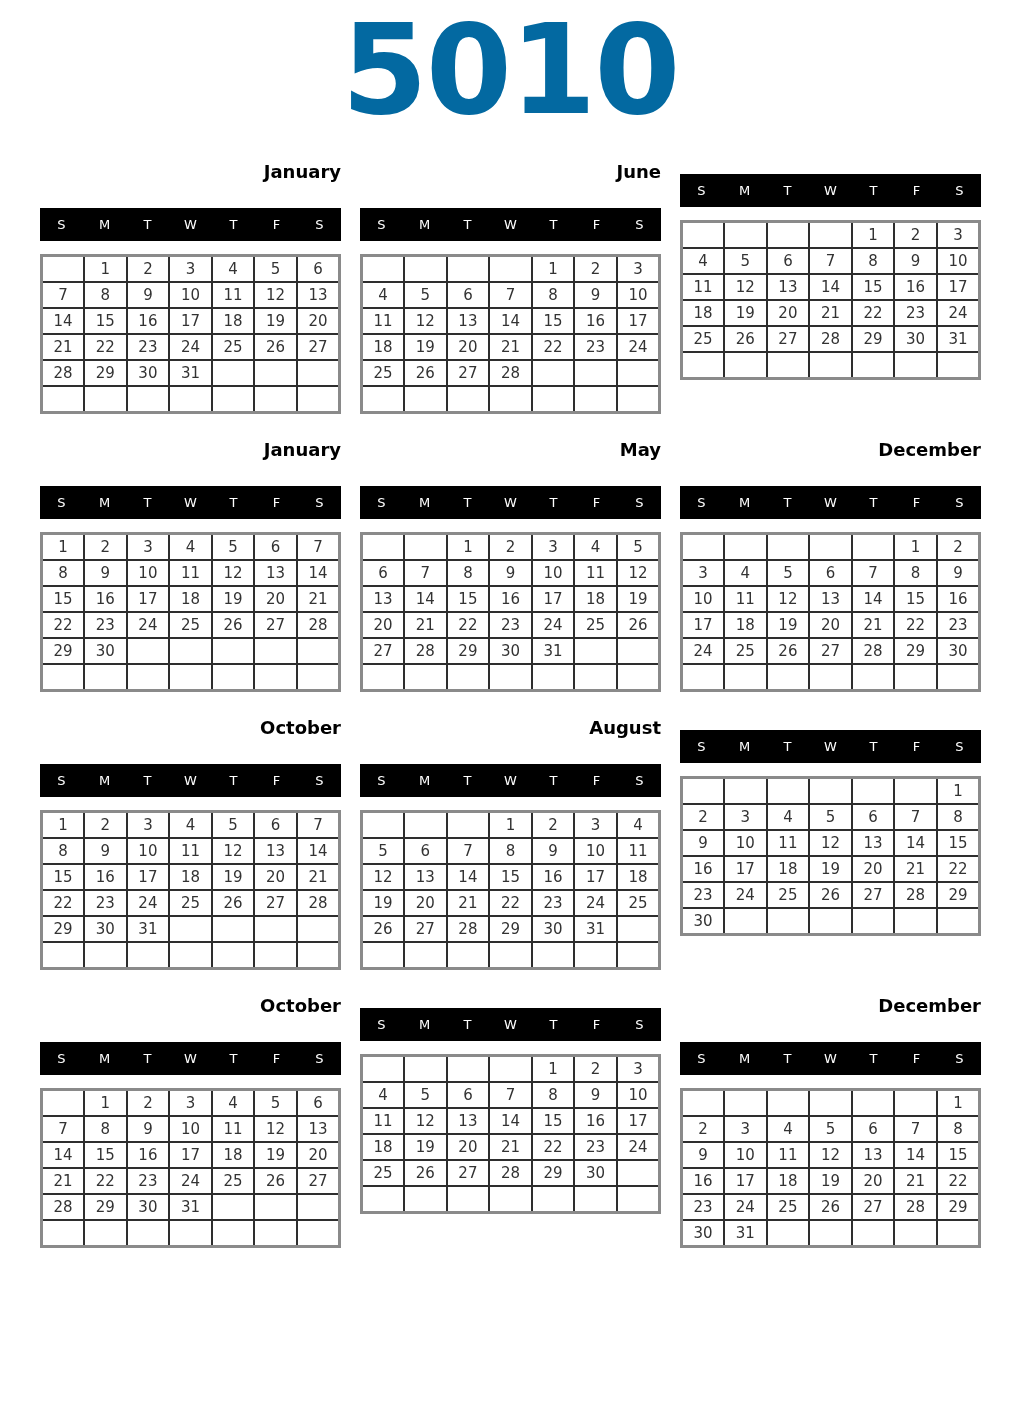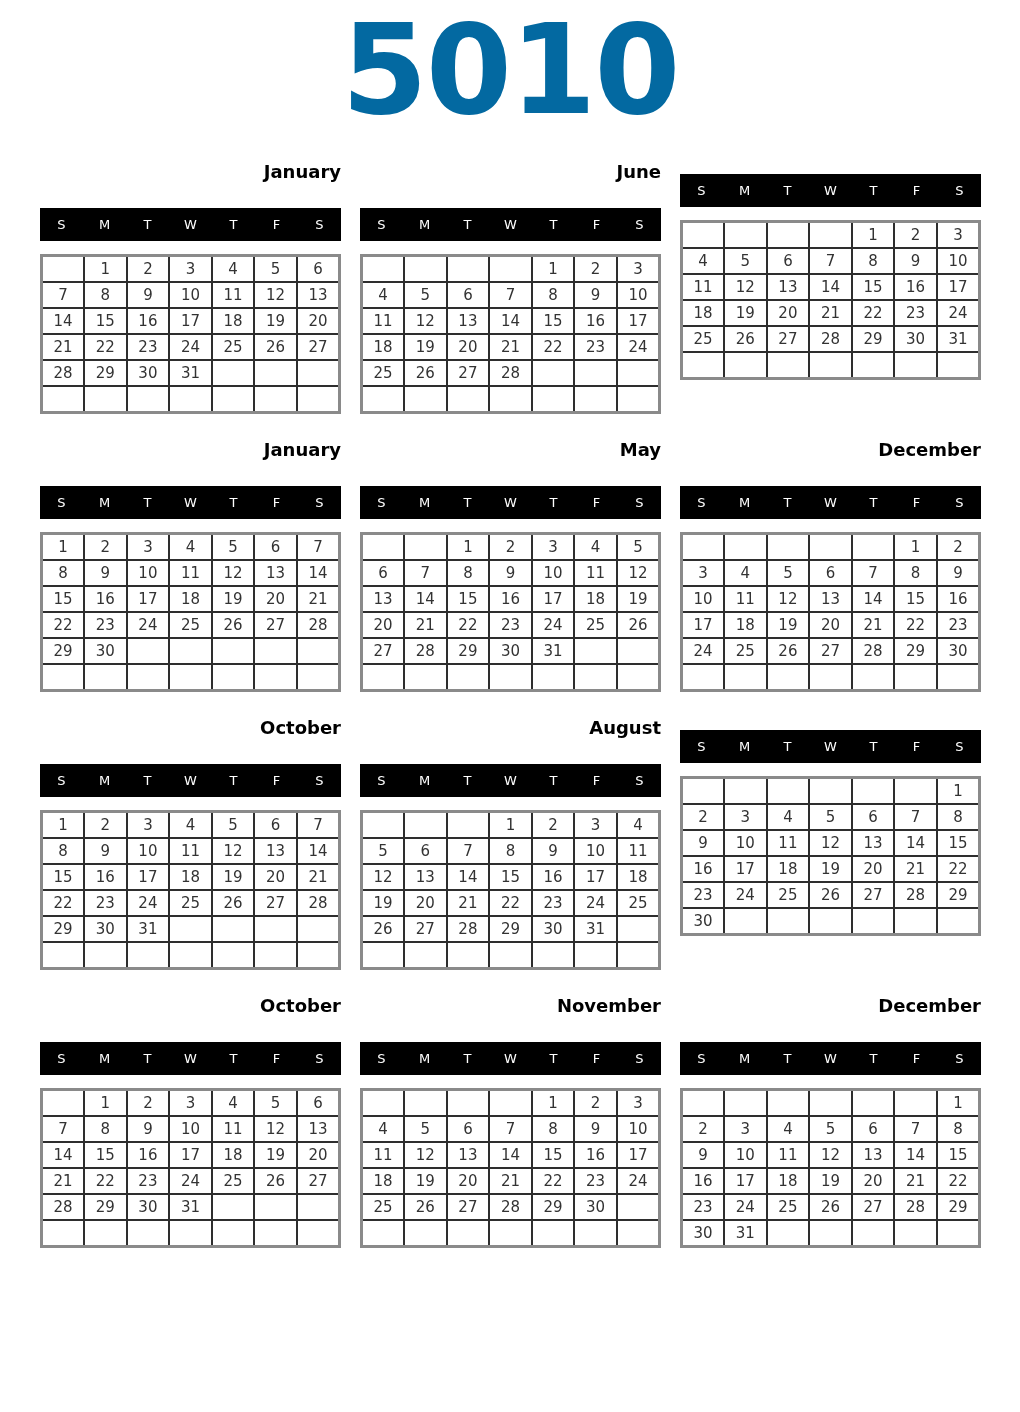--- a/index.html
+++ b/index.html
@@ -787,21 +787,20 @@
               <td></td>
               <td></td>
               <td></td>
               <td></td>
             </tr>
           </tbody>
         </table>
   </div>
 
   <div class="month">
-    <div class="month-name">November</div>
     <div class="dow-header">
           <div class="dow-cell">S</div>
           <div class="dow-cell">M</div>
           <div class="dow-cell">T</div>
           <div class="dow-cell">W</div>
           <div class="dow-cell">T</div>
           <div class="dow-cell">F</div>
           <div class="dow-cell">S</div>
         </div>
     <table class="grid">

